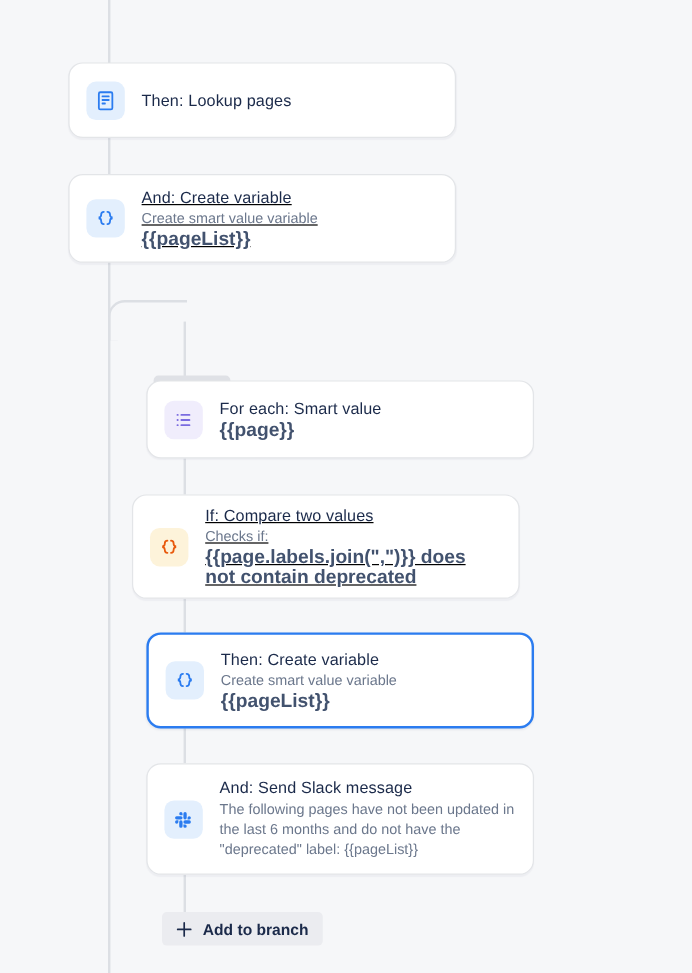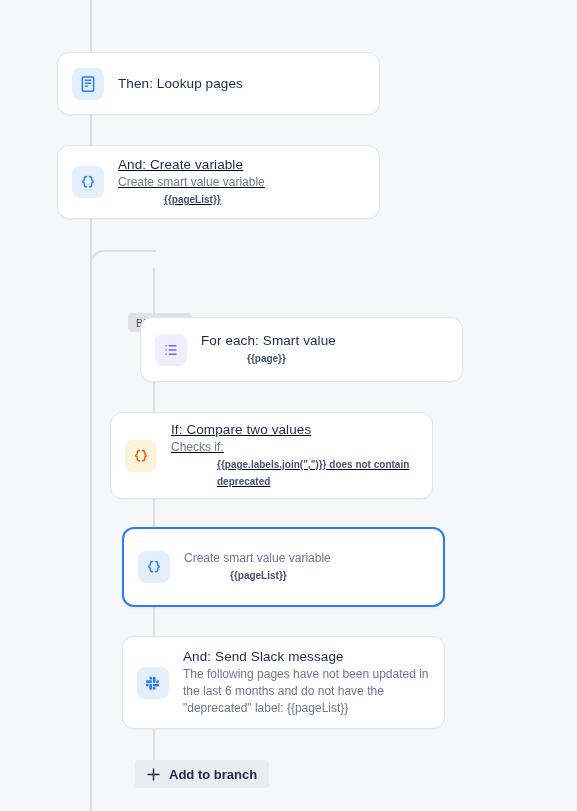--- a/index.html
+++ b/index.html
@@ -82,25 +82,24 @@
     font-weight: 400;
     letter-spacing: 0.1px;
   }
   .card-sub {
     font-size: 12px;
     line-height: 17px;
     color: #6B778C;
     font-weight: 400;
   }
   .card-smart {
-    font-size: 10px;
+    font-size: 16px;
     line-height: 17px;
     color: #42526E;
     font-weight: 700;
-    margin-left: 46px;
   }
   .card-sub.wide { max-width: 252px; }
 
   
   .branch-badge {
     position: absolute;
     background: #DFE1E6;
     color: #42526E;
     font-size: 10.5px;
     letter-spacing: 0.6px;
@@ -178,21 +177,21 @@
         <path d="M14 3.2c2.5 0 2.9 1.3 2.9 3.1 0 1.6.2 2.9 1.9 3.1v1.2c-1.7.2-1.9 1.5-1.9 3.1 0 1.8-.4 3.1-2.9 3.1" fill="none" stroke="#2B7CF0" stroke-width="2" stroke-linecap="round" transform="translate(0,1.5)"></path>
       </svg>
     </div>
     <div class="card-text">
       <div class="card-title">And: Create variable</div>
       <div class="card-sub">Create smart value variable</div>
       <div class="card-smart">{{pageList}}</div>
     </div>
   </div>
 
-  <div class="card" style="left:140px; top:317px; width:323px; height:65px;">
+  <div class="card" style="left:122px; top:317px; width:323px; height:65px;">
     <div class="icon-box icon-purple">
       <svg width="18" height="18" viewBox="0 0 24 24" aria-hidden="true">
         <rect x="8.5" y="5.2" width="11" height="2.2" rx="1" fill="#7A6BE0"></rect>
         <rect x="8.5" y="10.9" width="11" height="2.2" rx="1" fill="#7A6BE0"></rect>
         <rect x="8.5" y="16.6" width="11" height="2.2" rx="1" fill="#7A6BE0"></rect>
         <rect x="4.2" y="5.2" width="2.3" height="2.2" rx="1" fill="#7A6BE0"></rect>
         <rect x="4.2" y="10.9" width="2.3" height="2.2" rx="1" fill="#7A6BE0"></rect>
         <rect x="4.2" y="16.6" width="2.3" height="2.2" rx="1" fill="#7A6BE0"></rect>
       </svg>
     </div>
@@ -217,20 +216,21 @@
   </div>
 
   <div class="card selected" style="left:122px; top:527px; width:323px; height:80px;">
     <div class="icon-box icon-blue">
       <svg width="18" height="18" viewBox="0 0 24 24" aria-hidden="true">
         <path d="M10 3.2c-2.5 0-2.9 1.3-2.9 3.1 0 1.6-.2 2.9-1.9 3.1v1.2c1.7.2 1.9 1.5 1.9 3.1 0 1.8.4 3.1 2.9 3.1" fill="none" stroke="#2B7CF0" stroke-width="2" stroke-linecap="round" transform="translate(0,1.5)"></path>
         <path d="M14 3.2c2.5 0 2.9 1.3 2.9 3.1 0 1.6.2 2.9 1.9 3.1v1.2c-1.7.2-1.9 1.5-1.9 3.1 0 1.8-.4 3.1-2.9 3.1" fill="none" stroke="#2B7CF0" stroke-width="2" stroke-linecap="round" transform="translate(0,1.5)"></path>
       </svg>
     </div>
     <div class="card-text">
+      <div class="card-title">Then: Create variable</div>
       <div class="card-sub">Create smart value variable</div>
       <div class="card-smart">{{pageList}}</div>
     </div>
   </div>
 
   <div class="card" style="left:122px; top:636px; width:323px; height:93px;">
     <div class="icon-box icon-blue">
       <svg width="18" height="18" viewBox="0 0 24 24" aria-hidden="true">
         <g fill="#2B7CF0">
           <path d="M6.2 14.7a1.85 1.85 0 1 1-1.85-1.85H6.2v1.85zm.93 0a1.85 1.85 0 0 1 3.7 0v4.63a1.85 1.85 0 1 1-3.7 0v-4.63z"></path>

